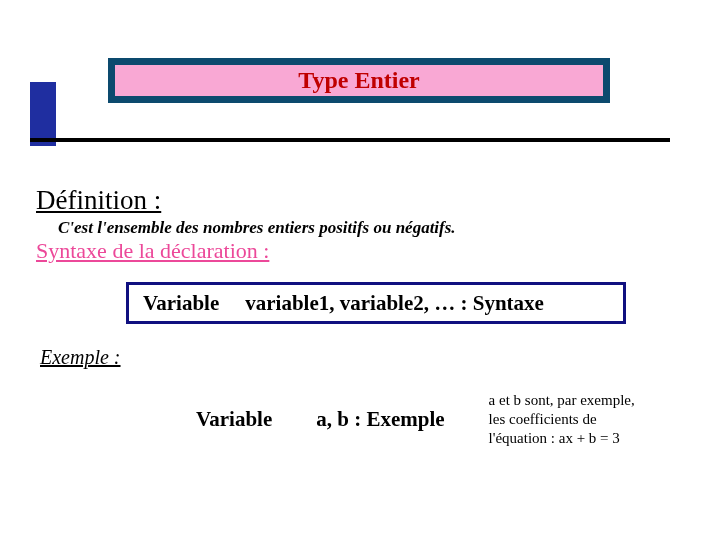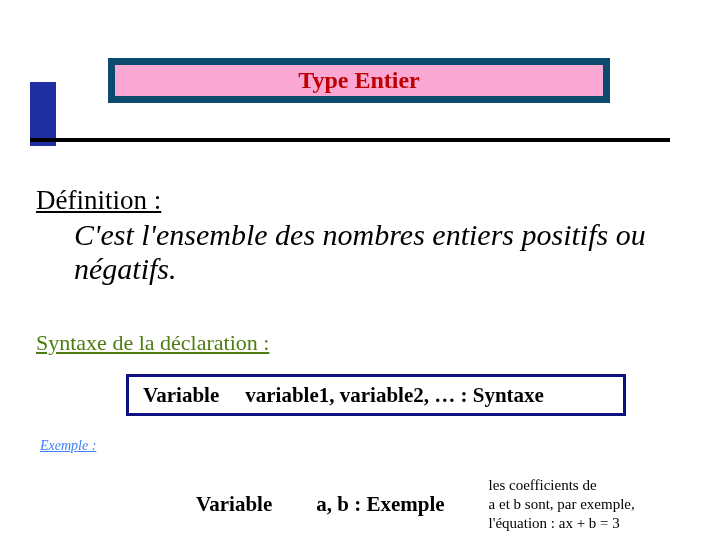--- a/index.html
+++ b/index.html
@@ -57,31 +57,31 @@
     top: 185px;
     left: 36px;
     width: 660px;
   }
   .def-label {
     font-size: 27px;
     text-decoration: underline;
     color: #000;
   }
   .def-text {
-    font-size: 30px;
+    font-size: 17px;
     font-style: italic;
     color: #000;
-    margin-left: 38px;
+    margin-left: 22px;
     margin-top: 2px;
+    font-weight: bold;
   }
   .syntax-label {
     font-size: 22px;
     text-decoration: underline;
-    color: #4d7c0f;
-    margin-top: 44px;
+    color: #ec4899;
   }
   .syntax-box {
     margin-top: 18px;
     margin-left: 90px;
     width: 500px;
     height: 42px;
     border: 3px solid #101080;
     background: #ffffff;
     display: flex;
     align-items: center;
@@ -92,24 +92,24 @@
     font-size: 21px;
     font-weight: bold;
     color: #000;
   }
   .syntax-list {
     font-size: 21px;
     font-weight: bold;
     color: #000;
   }
   .example-label {
-    font-size: 14px;
+    font-size: 20px;
     font-style: italic;
     text-decoration: underline;
-    color: #3b82f6;
+    color: #000000;
     margin-top: 22px;
     margin-left: 4px;
   }
   .example-row {
     display: flex;
     align-items: center;
     margin-top: 22px;
     margin-left: 160px;
     gap: 44px;
   }
@@ -150,18 +150,18 @@
   <div class="syntax-box">
     <span class="syntax-var">Variable</span>
     <span class="syntax-list">variable1, variable2, …  : Syntaxe</span>
   </div>
 
   <div class="example-label">Exemple :</div>
   <div class="example-row">
     <span class="example-var">Variable</span>
     <span class="example-decl">a, b  : Exemple</span>
     <div class="example-note">
+      <div>a et b sont, par exemple,</div>
       <div>les coefficients de</div>
-      <div>a et b sont, par exemple,</div>
       <div>l'équation :  ax + b = 3</div>
     </div>
   </div>
 </div>
 
 </body></html>

